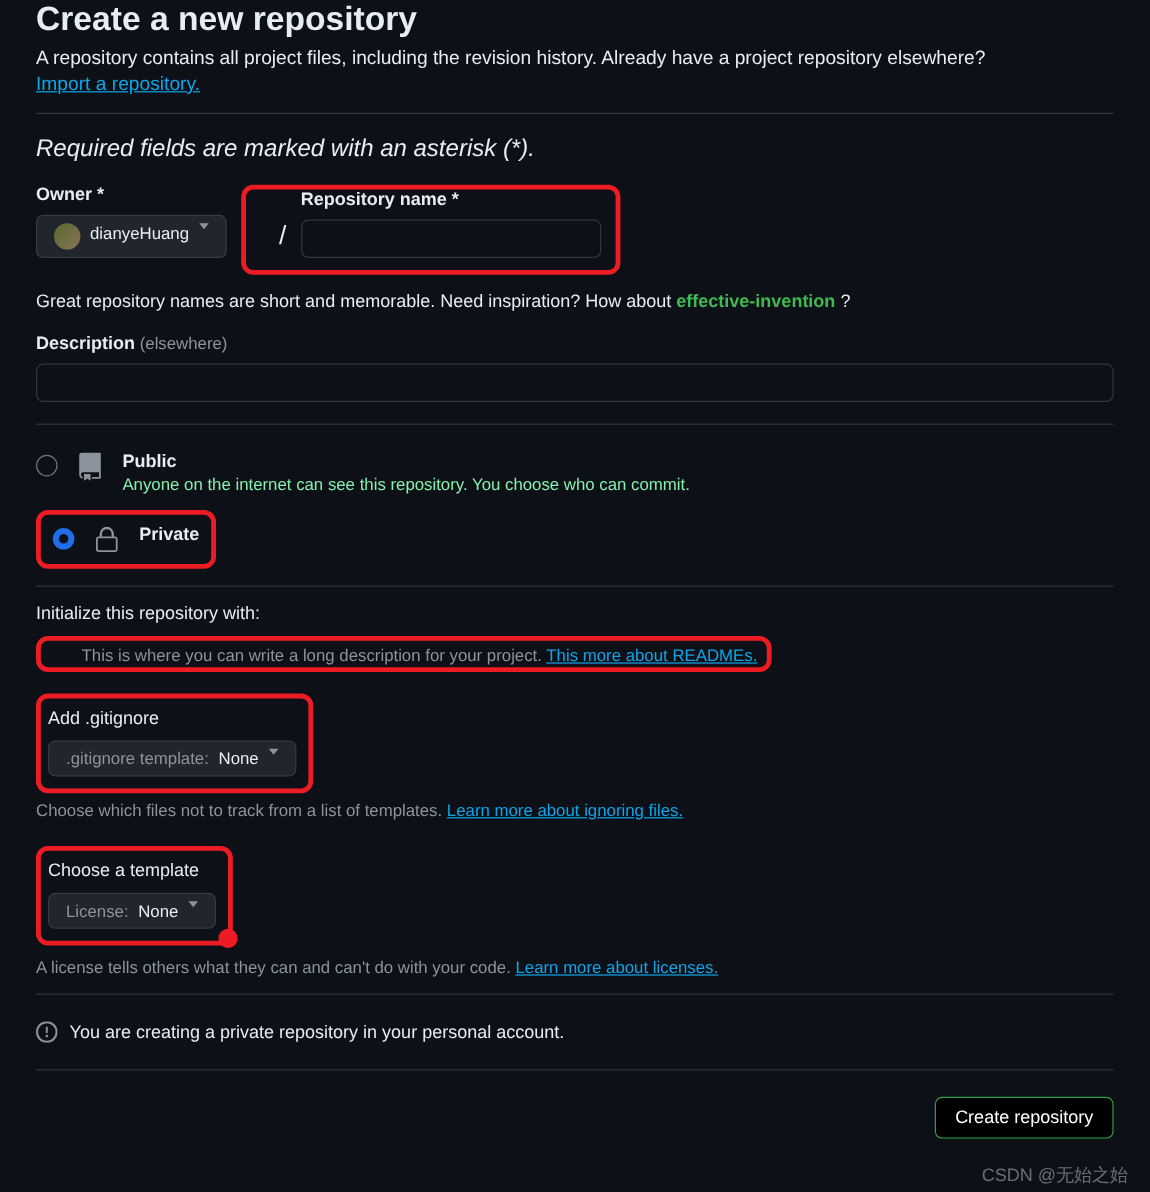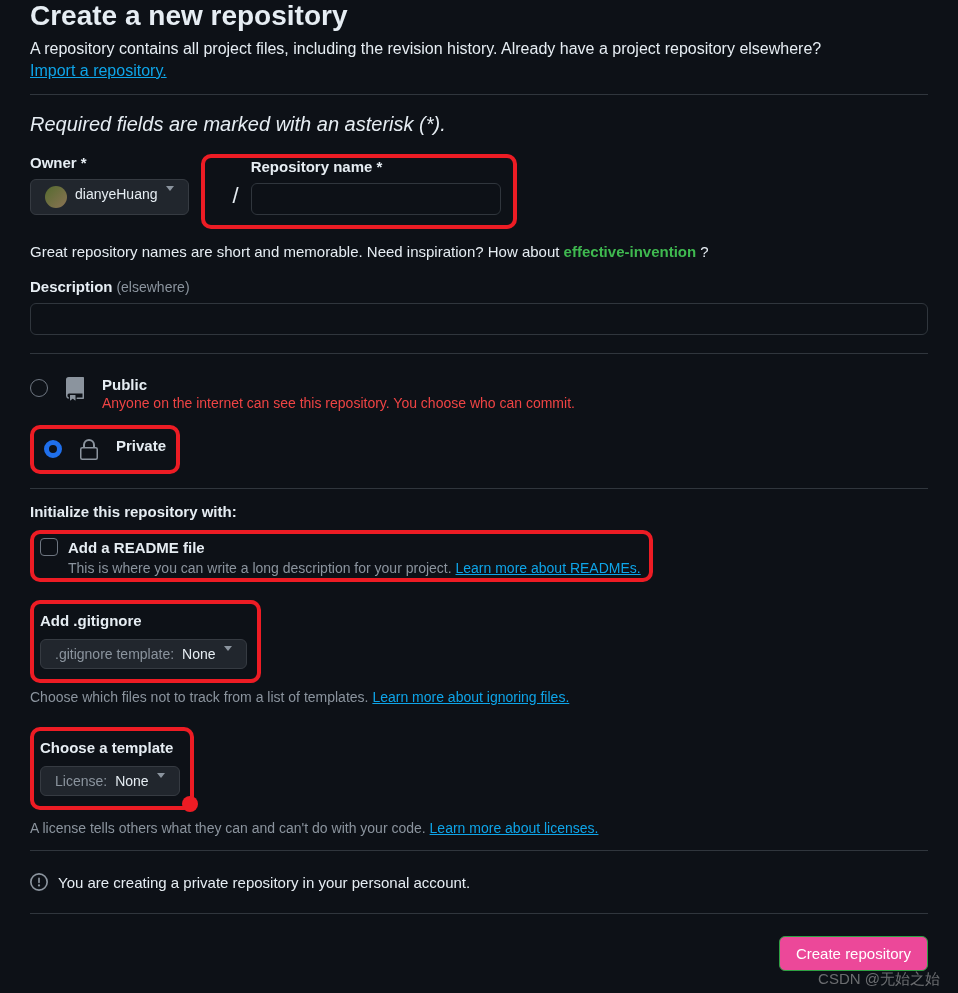--- a/index.html
+++ b/index.html
@@ -37,39 +37,39 @@
     .hint { color: #e6edf3; font-size: 15px; margin: 12px 0 18px; }
     .suggest { color: #3fb950; font-weight: 600; cursor: pointer; }
     .muted { color: #8b949e; }
     .optional { font-weight: 400; }
     .radio-row { display: flex; align-items: flex-start; gap: 14px; padding: 8px 0 14px; }
     .radio { width: 18px; height: 18px; border: 1.5px solid #6e7681; border-radius: 50%; margin-top: 3px; flex-shrink: 0; position: relative; cursor: pointer; }
     .radio.checked { border: 5px solid #1f6feb; }
     .radio-icon { width: 26px; display: flex; justify-content: center; flex-shrink: 0; padding-top: 1px; }
     .radio-icon svg { fill: #8b949e; width: 24px; height: 24px; }
     .radio-content .title { font-weight: 600; font-size: 15px; }
-    .radio-content .desc { color: #ef4444; font-size: 14px; margin-top: 2px; }
-    .section-heading { font-weight: 700; font-size: 15px; margin-bottom: 10px; }
+    .radio-content .desc { color: #86efac; font-size: 14px; margin-top: 2px; }
+    .section-heading { font-weight: 400; font-size: 15px; margin-bottom: 10px; }
     .check-row { display: flex; align-items: center; gap: 10px; margin-bottom: 4px; }
     .checkbox { width: 18px; height: 18px; border: 1.5px solid #6e7681; border-radius: 4px; cursor: pointer; flex-shrink: 0; }
     .check-label { font-weight: 600; font-size: 15px; }
     .sub-desc { color: #8b949e; font-size: 14px; margin-bottom: 14px; padding-left: 28px; margin-left: 0; }
     .sub-desc.no-indent { padding-left: 0; }
     .highlight-box { border: 4px solid #ed1c24; border-radius: 10px; padding: 6px 10px; display: inline-block; }
     .highlight-box.nameblock { padding: 0 12px 10px 28px; margin-left: 0; }
     .highlight-box.privblock { display: inline-flex; padding: 6px 10px; }
     .highlight-box.readmeblock { padding: 4px 8px 2px 6px; }
     .highlight-box.gitignoreblock { padding: 8px 10px 10px 6px; }
     .highlight-box.licenseblock { padding: 8px 10px 10px 6px; position: relative; }
     .info-row { display: flex; align-items: center; gap: 10px; padding: 8px 0; }
     .info-row svg { width: 18px; height: 18px; fill: #8b949e; }
     .info-text { color: #e6edf3; font-size: 15px; }
     .submit-row { display: flex; justify-content: flex-end; margin-top: 22px; }
     .primary-btn {
-      background: #ec4899; border: 1px solid #2ea043; color: #fff;
+      background: #000000; border: 1px solid #2ea043; color: #fff;
       border-radius: 6px; padding: 8px 16px; font-size: 15px; font-weight: 500; cursor: pointer;
     }
     .watermark { position: fixed; right: 18px; bottom: 4px; color: rgba(220,220,220,0.45); font-size: 15px; pointer-events: none; }
     .dot-connector { position: absolute; right: -8px; bottom: -6px; width: 16px; height: 16px; background: #ed1c24; border-radius: 50%; }
   </style>
 </head>
 <body>
 
 
 
@@ -143,26 +143,22 @@
       <div class="title">Private</div>
     </div>
   </div>
 </div>
 
 <hr class="divider">
 
 <div class="section-heading">Initialize this repository with:</div>
 
 <div class="highlight-box readmeblock">
-  <div class="check-row">
-    <div class="checkbox"></div>
-    <span class="check-label">Add a README file</span>
-  </div>
   <div class="sub-desc" style="margin-bottom:0;">
-    <span>This is where you can write a long description for your project. </span><a href="#">Learn more about READMEs.</a>
+    <span>This is where you can write a long description for your project. </span><a href="#">This more about READMEs.</a>
   </div>
 </div>
 
 <div style="height:18px;"></div>
 
 <div class="highlight-box gitignoreblock">
   <div class="section-heading">Add .gitignore</div>
   <button class="dropdown-btn">
     <span class="muted">.gitignore template: </span>
       <span class="val">None</span>

